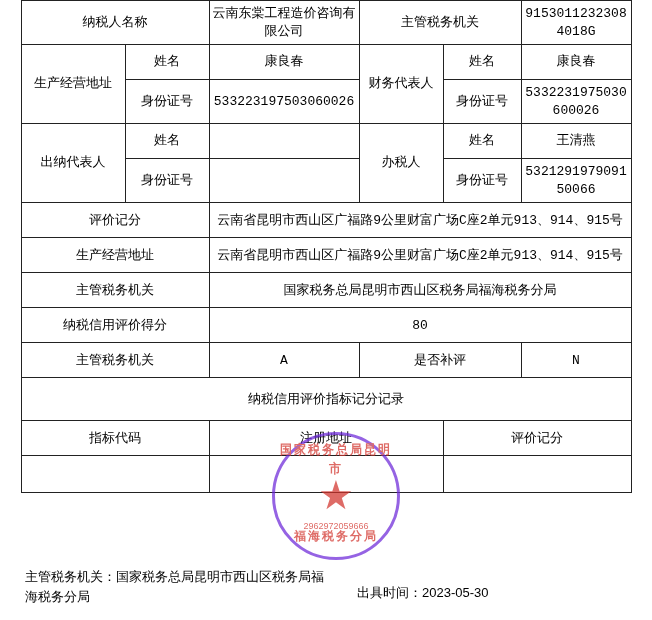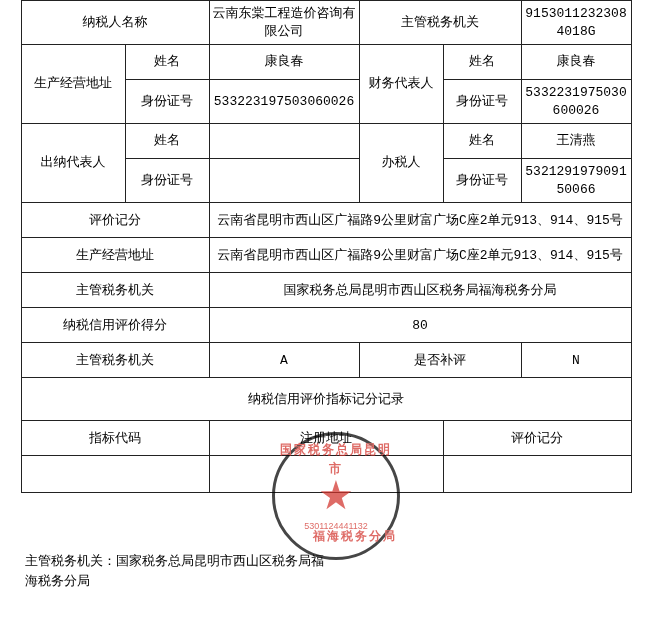--- a/index.html
+++ b/index.html
@@ -54,21 +54,21 @@
   }
   .val-small {
     font-size: 12.5px;
   }
   .footer {
     position: absolute;
     left: 0;
     right: 0;
     bottom: 14px;
     width: 610px;
-    margin: 16px auto;
+    margin: 0 auto;
     font-size: 13px;
   }
   .footer-row {
     display: flex;
     justify-content: space-between;
     align-items: flex-start;
     padding: 0 4px;
   }
   .footer-left {
     width: 300px;
@@ -82,21 +82,21 @@
     padding-top: 16px;
   }
   
   .seal {
     position: absolute;
     left: 272px;
     top: 432px;
     width: 122px;
     height: 122px;
     border-radius: 50%;
-    border: 3px solid #000000;
+    border: 3px solid #6d28d9;
     opacity: 0.72;
     pointer-events: none;
     color: #d2332c;
   }
   .seal .star {
     position: absolute;
     left: 50%;
     top: 50%;
     transform: translate(-50%, -52%);
     font-size: 40px;
@@ -112,21 +112,21 @@
     font-size: 12px;
     letter-spacing: 2px;
     font-weight: bold;
     transform: scaleY(1.1);
   }
   .seal .arc-bottom {
     position: absolute;
     left: 0;
     bottom: 12px;
     width: 100%;
-    text-align: right;
+    text-align: center;
     font-size: 12px;
     letter-spacing: 2px;
     font-weight: bold;
   }
   .seal .num {
     position: absolute;
     left: 0;
     bottom: 26px;
     width: 100%;
     text-align: center;
@@ -217,25 +217,28 @@
         <td colspan="2" style="height:28px"></td>
         <td colspan="2"></td>
         <td colspan="2"></td>
       </tr>
     </tbody>
   </table>
 
   <div class="seal">
     <div class="arc-top">国家税务总局昆明市</div>
     <div class="star">★</div>
-    <div class="num">5301124441132</div>
+    <div class="num">2962972059666</div>
     <div class="arc-bottom">福海税务分局</div>
   </div>
 
   <div class="footer">
     <div class="footer-row">
       <div class="footer-left">
         <span>主管税务机关：</span><span>国家税务总局昆明市西山区税务局福海税务分局</span>
       </div>
+      <div class="footer-right">
+        <span>出具时间：</span><span>2023-05-30</span>
+      </div>
     </div>
   </div>
 
 </div>
 
 </body></html>

